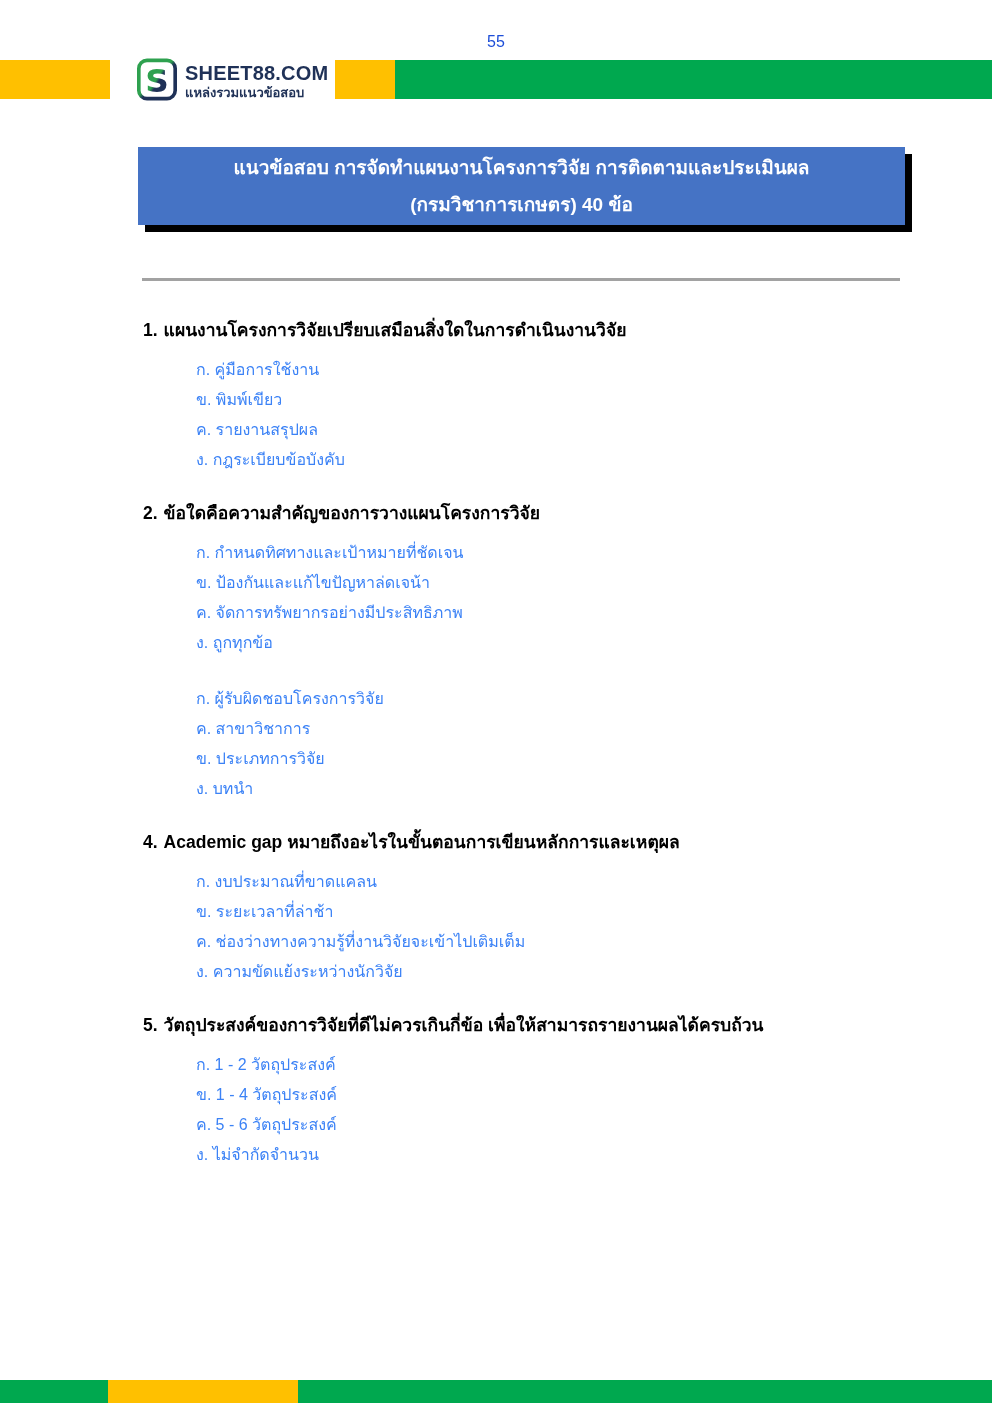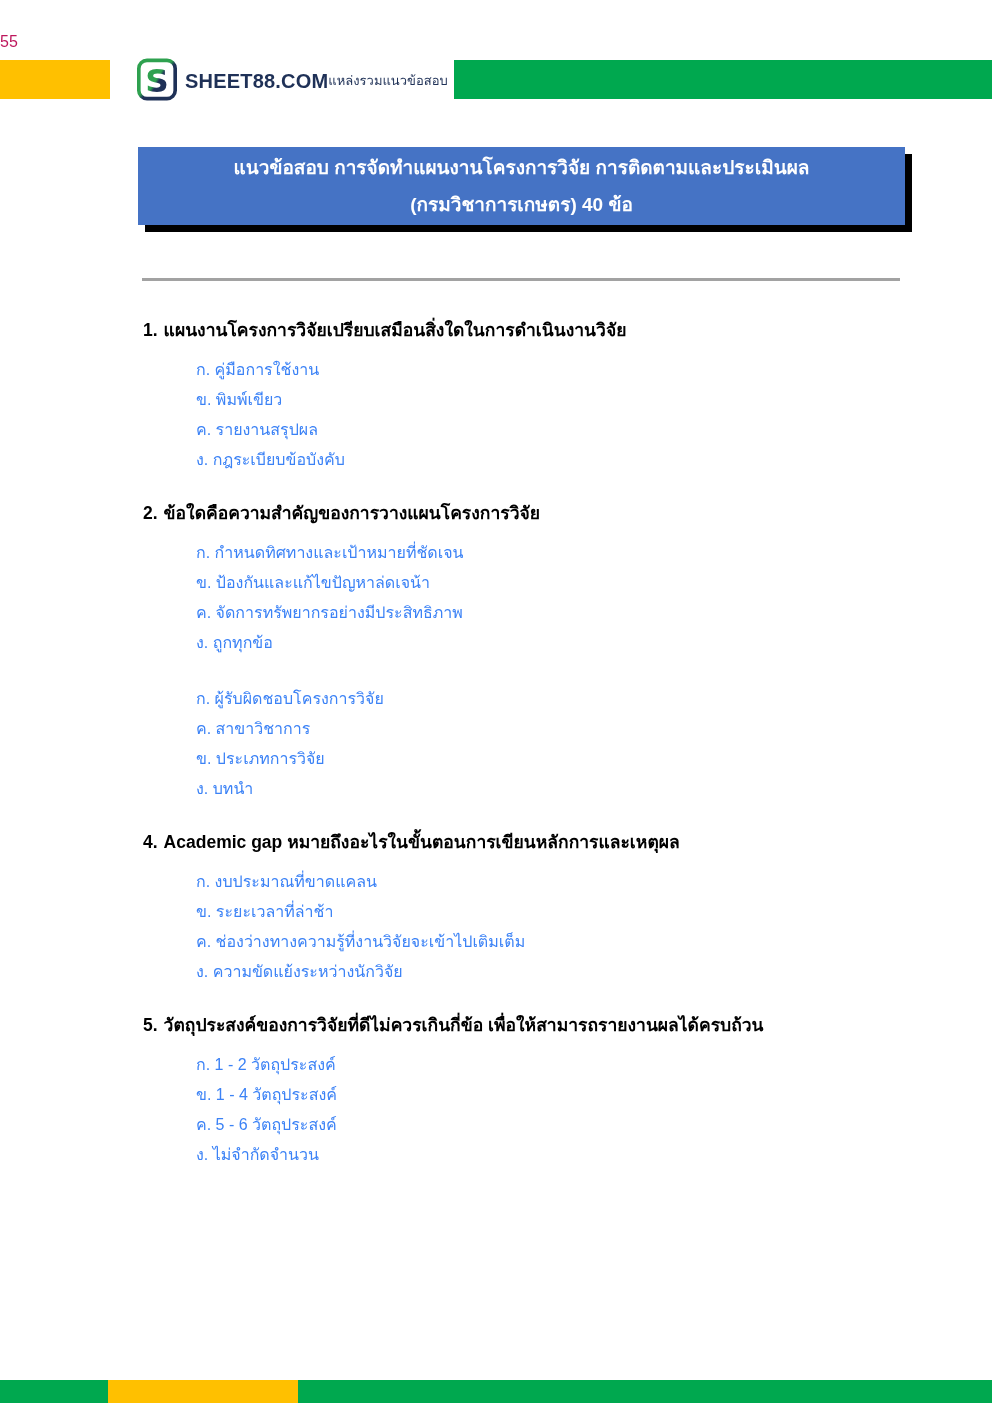--- a/index.html
+++ b/index.html
@@ -13,37 +13,37 @@
   *{box-sizing:border-box;}
   html,body{margin:0;padding:0;}
   body{
     width:992px;height:1403px;position:relative;background:#ffffff;
     font-family:"Liberation Sans",sans-serif;color:#000;overflow:hidden;
   }
 
   
   .page-number{
     position:absolute;top:33px;left:0;width:100%;
-    text-align:left;font-size:16px;color:#be185d;
+    text-align:center;font-size:16px;color:#1d4ed8;
   }
 
   
   .header-band{position:absolute;top:60px;left:0;width:992px;height:39px;}
   .band-seg{position:absolute;top:0;height:100%;}
   .hseg-yellow-left{left:0;width:110px;background:var(--yellow);}
   .hseg-yellow-mid{left:335px;width:60px;background:var(--yellow);}
   .hseg-green{left:395px;width:597px;background:var(--green);}
 
   .logo{
     position:absolute;left:137px;top:-2px;height:46px;
     display:flex;align-items:center;gap:8px;background:#fff;padding-right:6px;
   }
-  .logo-text{display:flex;flex-direction:row;justify-content:center;line-height:1;}
+  .logo-text{display:flex;flex-direction:column;justify-content:center;line-height:1;}
   .logo-name{font-size:20px;font-weight:bold;color:var(--navy);letter-spacing:.2px;}
-  .logo-tagline{font-size:13px;font-weight:normal;color:var(--navy);margin-top:3px;}
+  .logo-tagline{font-size:13px;font-weight:bold;color:var(--navy);margin-top:3px;}
 
   
   .title-box{
     position:absolute;left:138px;top:147px;width:767px;height:78px;
     background:var(--title-blue);box-shadow:7px 7px 0 #000;
     display:flex;flex-direction:column;justify-content:center;align-items:center;
     color:#fff;font-weight:bold;font-size:19px;line-height:37px;text-align:left;
   }
 
   

